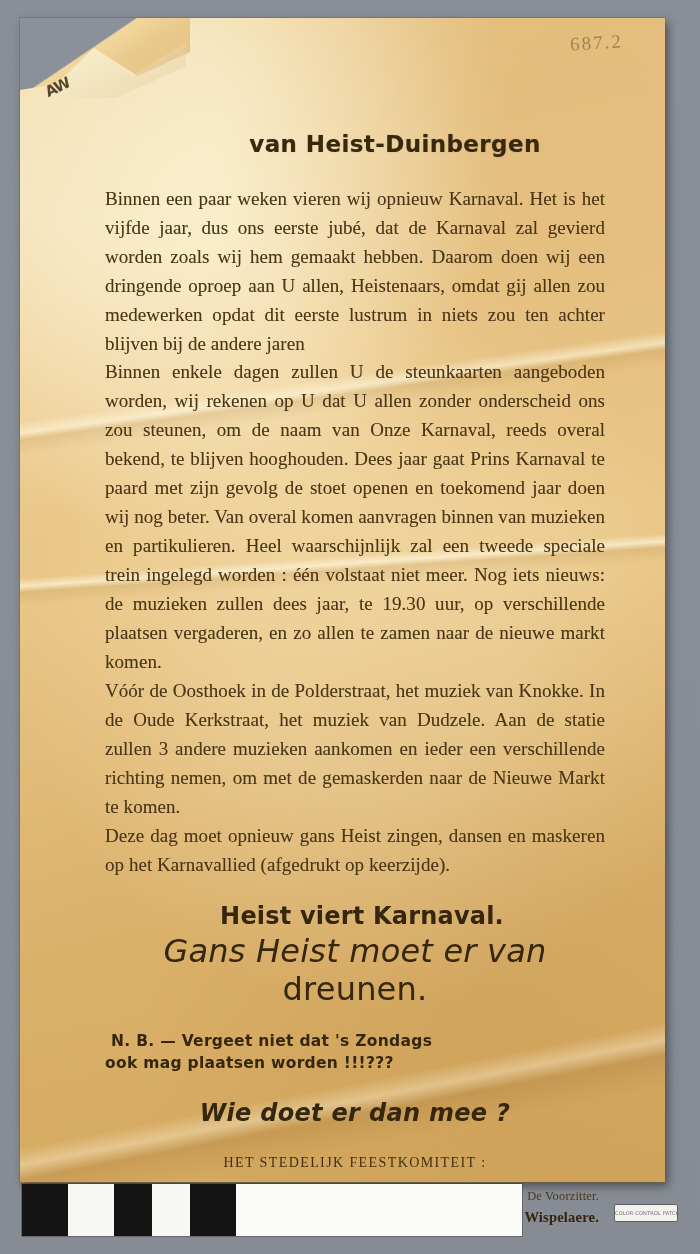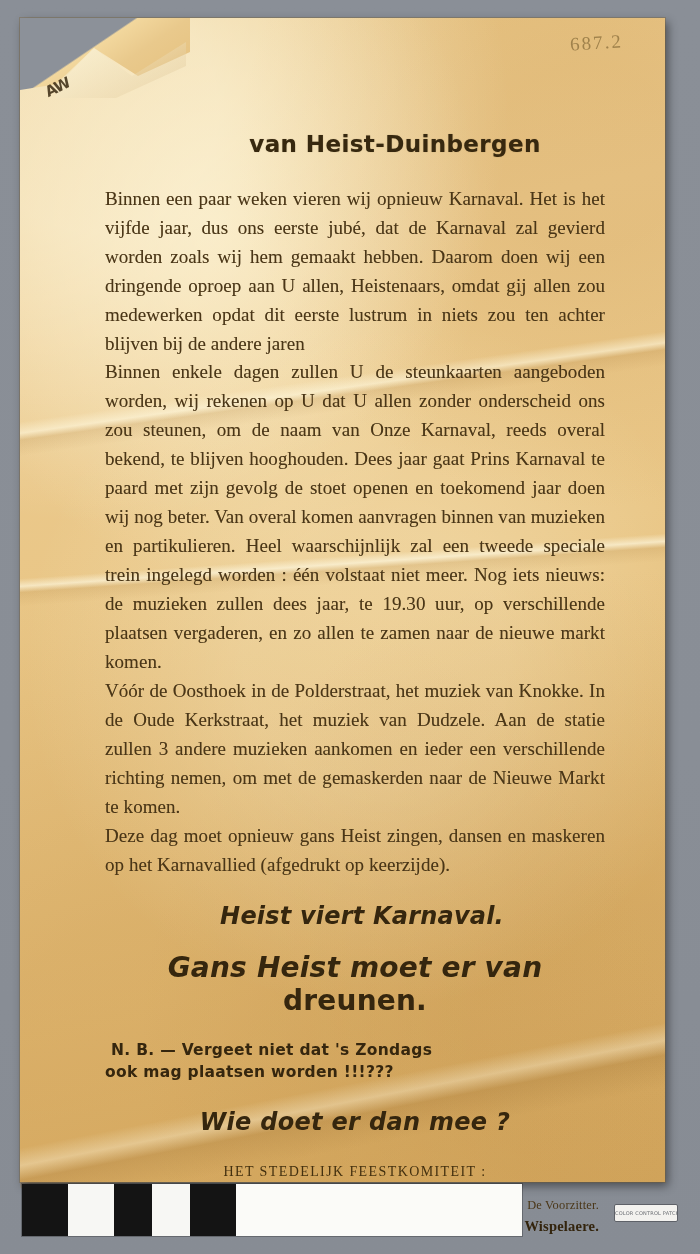--- a/index.html
+++ b/index.html
@@ -114,29 +114,29 @@
     color:#4a3617;
     letter-spacing:.05px;
     text-shadow:0 0 .6px rgba(74,54,23,.35);
   }
   #body-copy p{margin:0;}
 
   
   #slogans{margin-top:22px;text-align:center;color:#35260e;}
   #slogan-1{
     font-family:"DejaVu Sans", sans-serif;
-    font-style:italic;font-weight:bold;
+    font-weight:bold;
     font-size:24px;letter-spacing:.2px;
     margin-left:14px;
   }
   #slogan-2{
     font-family:"DejaVu Sans", sans-serif;
-    font-style:italic;font-weight:bold;
-    font-size:28px;letter-spacing:.2px;
-    margin-top:21px;
+    font-style:italic;font-weight:normal;
+    font-size:32px;letter-spacing:.2px;
+    margin-top:2px;
   }
   #slogan-2 .emph{font-style:normal;}
 
   
   #nb-block{
     margin-top:22px;text-align:left;
     font-family:"DejaVu Sans", sans-serif;
     font-weight:bold;font-size:15.5px;
     line-height:1.45;letter-spacing:.3px;
     color:#35260e;

